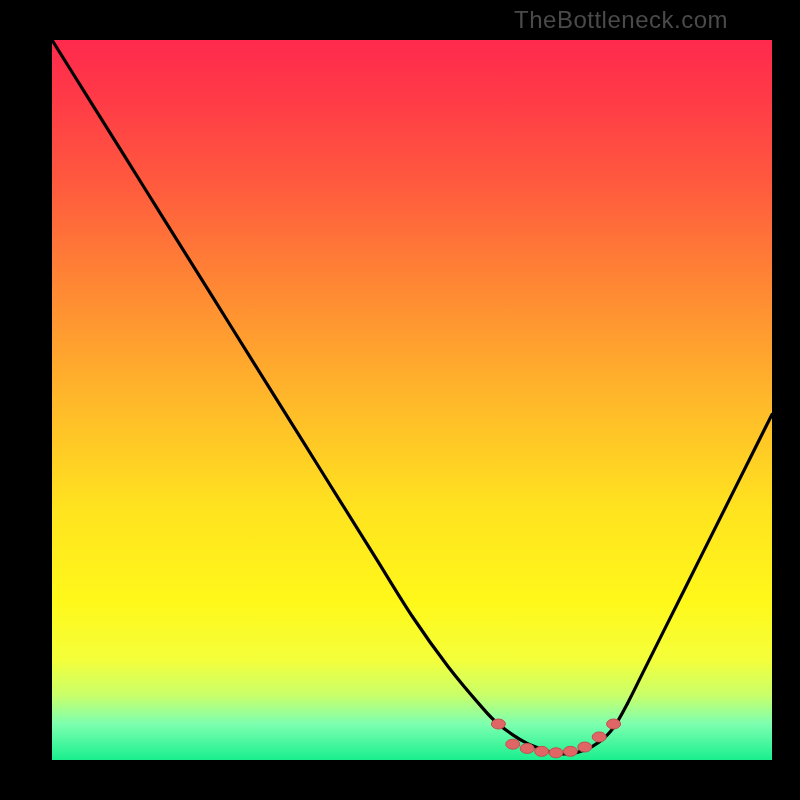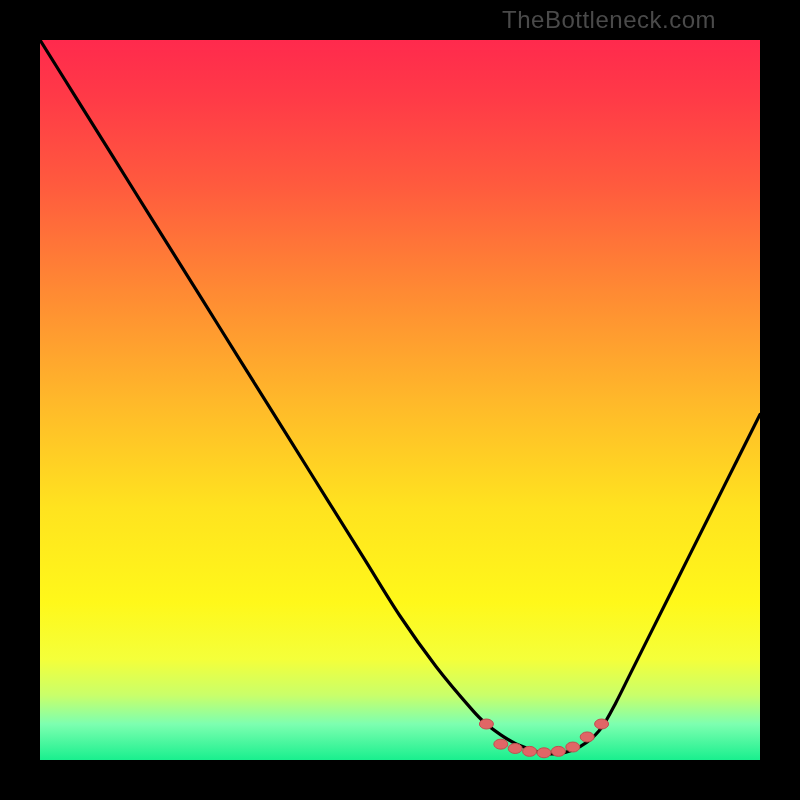--- a/index.html
+++ b/index.html
@@ -2,20 +2,21 @@
 <html><head>
 <meta charset="utf-8">
 <style>
   * { margin: 0; padding: 0; box-sizing: border-box; }
   html, body { width: 800px; height: 800px; overflow: hidden; background: #000; }
   .stage {
     position: relative;
     width: 728px;
     height: 800px;
     background: #000;
+    margin-left: 12px;
   }
   .watermark {
     position: absolute;
     top: 6px;
     right: 12px;
     color: #4a4a4a;
     font-family: Arial, Helvetica, sans-serif;
     font-size: 24px;
     letter-spacing: 0.5px;
     z-index: 5;

